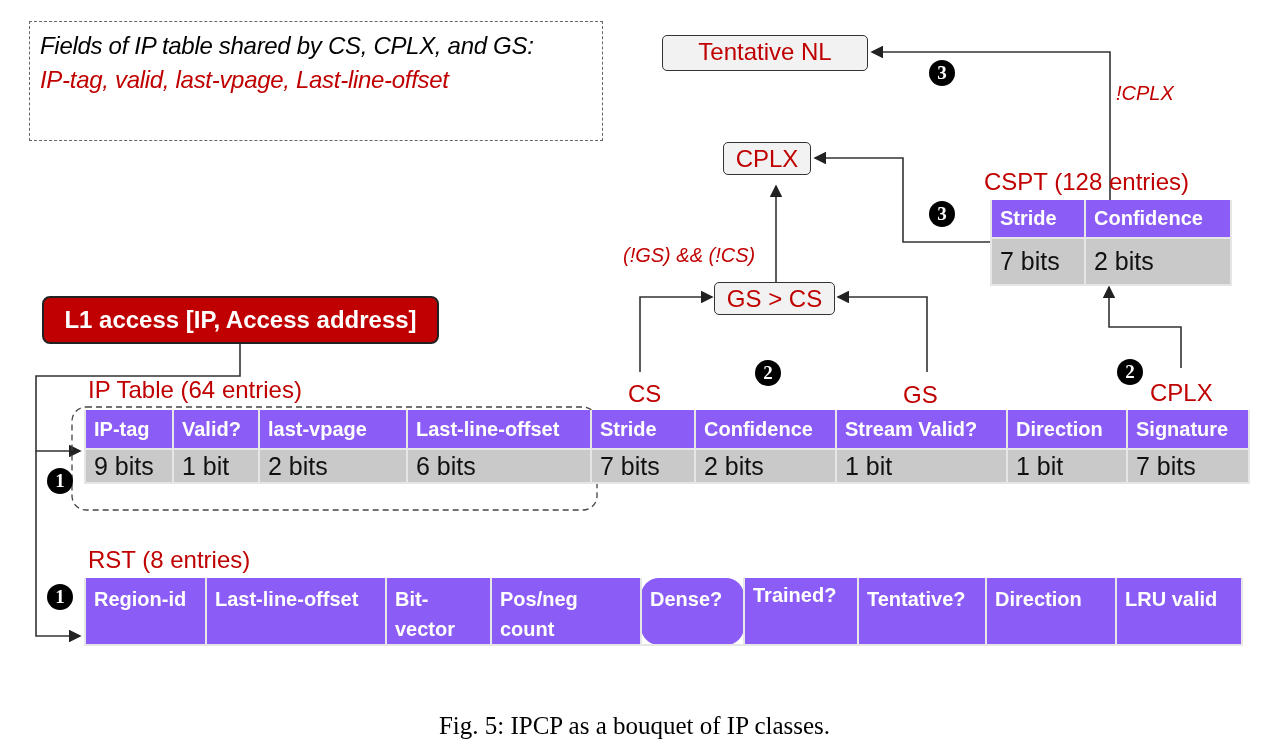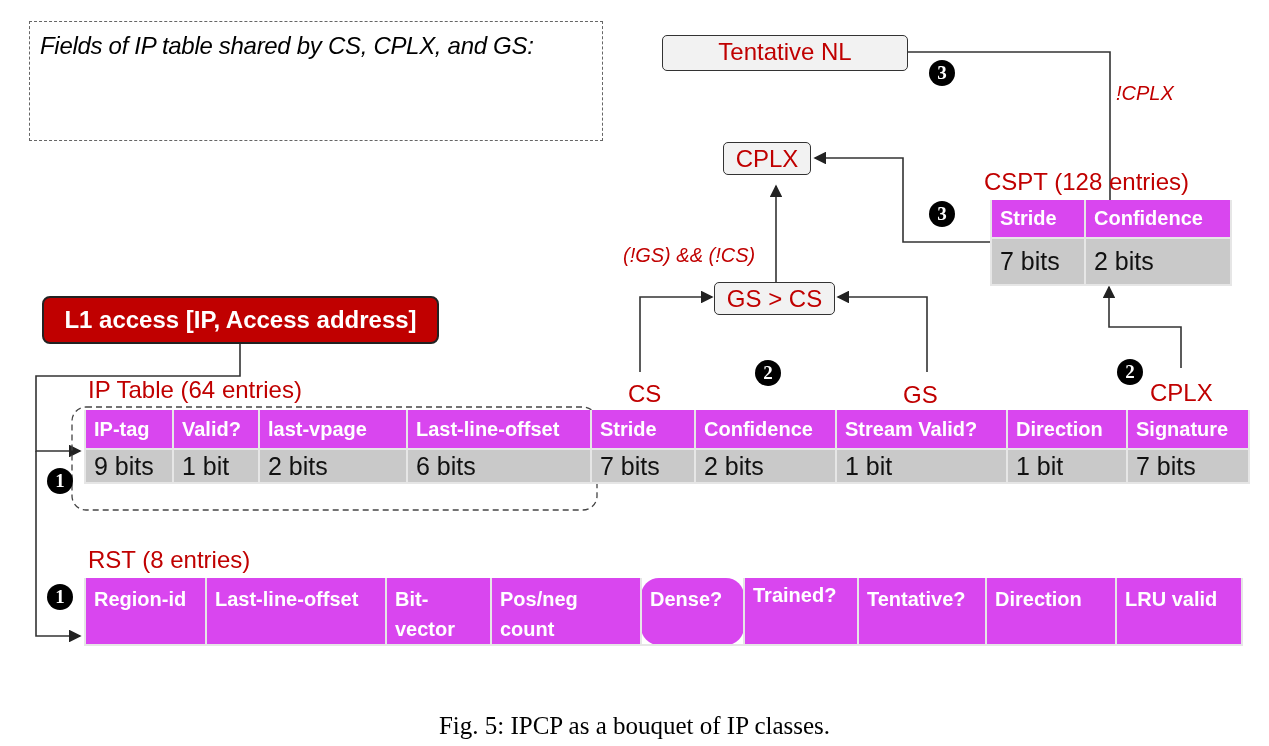--- a/index.html
+++ b/index.html
@@ -7,21 +7,21 @@
   .abs { position:absolute; }
   .red { color:#c00000; }
   .note-box { left:29px; top:21px; width:574px; height:120px; border:1px dashed #666; box-sizing:border-box; }
   .note-line { position:absolute; left:10px; font-style:italic; font-size:24px; white-space:nowrap; letter-spacing:-0.3px; }
   .node { border:1.5px solid #333; border-radius:5px; background:#f2f2f2; color:#c00000; font-size:24px; text-align:center; box-sizing:border-box; line-height:32px; }
   .l1 { left:42px; top:296px; width:397px; height:48px; background:#c00000; color:#fff; border:2px solid #222; border-radius:8px; font-weight:bold; font-size:24px; text-align:center; line-height:44px; box-sizing:border-box; }
   .badge { width:26px; height:26px; border-radius:50%; background:#000; color:#fff; font-family:"Liberation Serif", serif; font-weight:bold; font-size:19px; text-align:center; line-height:26px; }
   .lbl { font-size:24px; color:#c00000; white-space:nowrap; }
   .cond { font-size:20px; font-style:italic; color:#c00000; white-space:nowrap; }
   table.t { position:absolute; border-collapse:collapse; table-layout:fixed; }
-  table.t th { background:#d946ef; color:#fff; font-weight:bold; font-size:20px; text-align:left; padding:0 8px; border:2px solid #e6e6e6; border-top:none; vertical-align:top; white-space:nowrap; }
+  table.t th { background:#8b5cf6; color:#fff; font-weight:bold; font-size:20px; text-align:left; padding:0 8px; border:2px solid #e6e6e6; border-top:none; vertical-align:top; white-space:nowrap; }
   table.t td { background:#c9c9c9; color:#111; font-size:25px; text-align:left; padding:0 8px; border:2px solid #e6e6e6; white-space:nowrap; }
   .caption { left:0; width:1269px; top:712px; text-align:center; font-family:"Liberation Serif", serif; font-size:25px; color:#000; }
   svg.wires { position:absolute; left:0; top:0; }
 </style>
 </head>
 <body>
 
 <svg class="wires" width="1269" height="746">
   <defs>
     <marker id="ah" markerWidth="8" markerHeight="8" refX="7" refY="4" orient="auto">
@@ -44,23 +44,24 @@
 
     <polyline points="240,344 240,376 36,376 36,451 80,451" marker-end="url(#ah)"></polyline>
     <polyline points="36,451 36,636 80,636" marker-end="url(#ah)"></polyline>
   </g>
 
   <rect x="72" y="407" width="525" height="103" rx="14" ry="14" fill="none" stroke="#444" stroke-width="1.3" stroke-dasharray="6,4"></rect>
 </svg>
 
 <div class="abs note-box">
   <div class="note-line" style="top:10px;color:#000;">Fields of IP table shared by CS, CPLX, and GS:</div>
+  <div class="note-line red" style="top:44px;">IP-tag, valid, last-vpage, Last-line-offset</div>
 </div>
 
-<div class="abs node" style="left:662px;top:35px;width:246px;height:36px;">Tentative NL</div>
+<div class="abs node" style="left:662px;top:35px;width:206px;height:36px;">Tentative NL</div>
 <div class="abs node" style="left:723px;top:142px;width:88px;height:33px;">CPLX</div>
 <div class="abs node" style="left:714px;top:282px;width:121px;height:33px;">GS &gt; CS</div>
 <div class="abs l1">L1 access [IP, Access address]</div>
 
 <div class="abs cond" style="left:1116px;top:82px;">!CPLX</div>
 <div class="abs cond" style="left:623px;top:244px;">(!GS) &amp;&amp; (!CS)</div>
 
 <div class="abs badge" style="left:929px;top:60px;">3</div>
 <div class="abs badge" style="left:929px;top:201px;">3</div>
 <div class="abs badge" style="left:755px;top:360px;">2</div>

